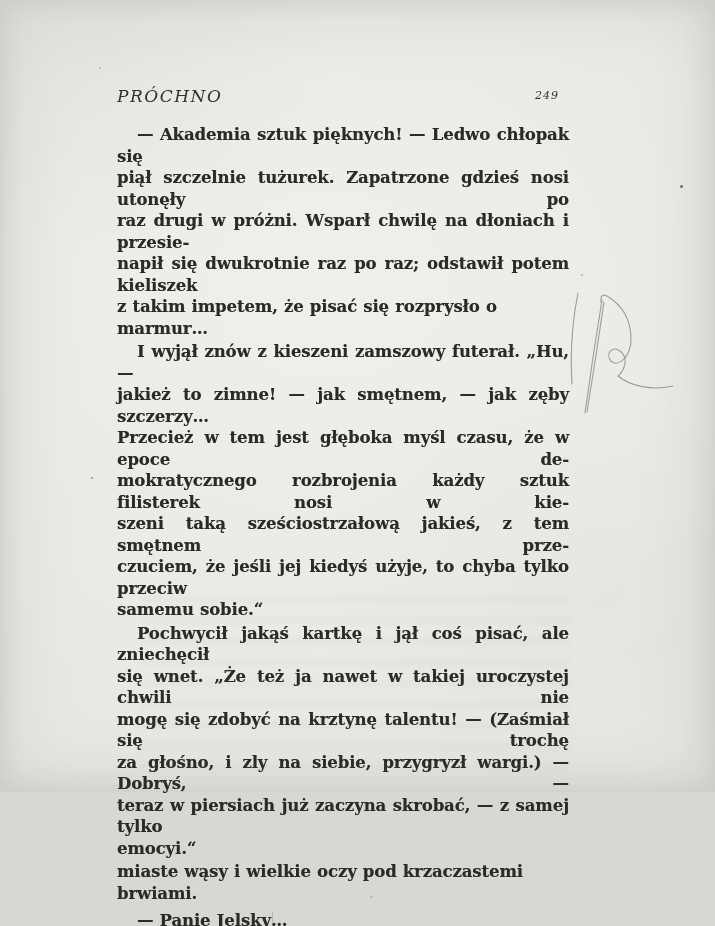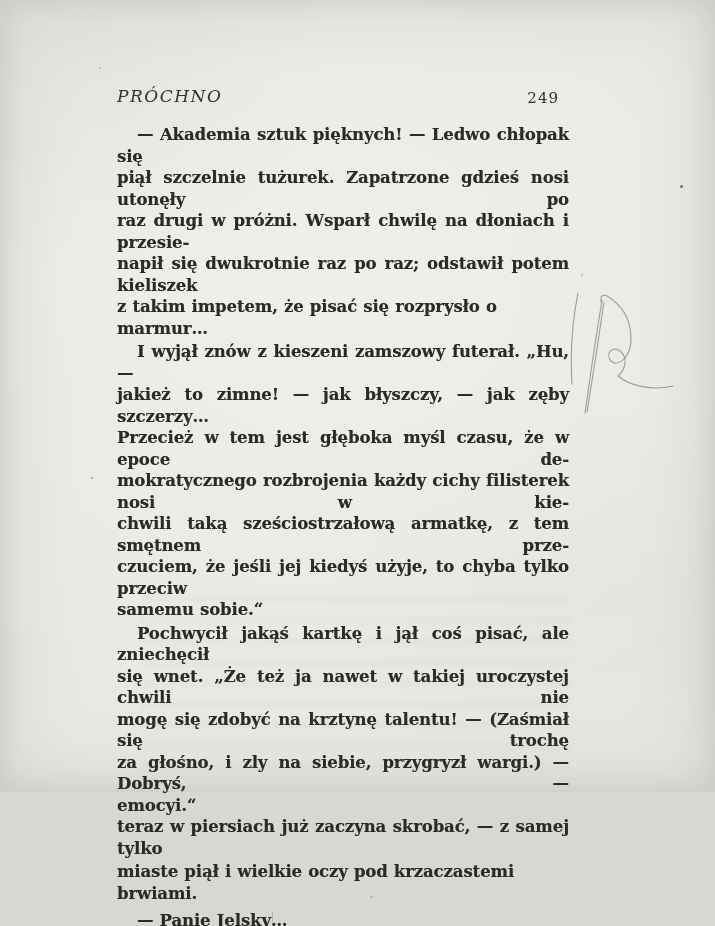--- a/index.html
+++ b/index.html
@@ -23,21 +23,21 @@
   .header{
     position:absolute;left:117px;top:86px;width:450px;height:24px;
     color:#33312d;
   }
   .running-title{
     position:absolute;left:0;top:0;
     font-style:italic;font-size:17px;letter-spacing:1.5px;
   }
   .pageno{
     position:absolute;right:8px;top:3px;
-    font-size:15px;letter-spacing:1px;
+    font-style:italic;font-size:11px;letter-spacing:1px;
   }
   .text-block{
     position:absolute;left:117px;top:124px;width:452px;
     font-size:16.5px;line-height:21.5px;color:#2c2a27;
     letter-spacing:-0.1px;word-spacing:0.5px;
     text-shadow:0.2px 0.2px 0.4px rgba(44,42,39,0.45);
   }
   .para{margin:2px 0 0 0;}
   .text-block > .para:nth-child(1){margin-top:0;}
   .text-block > .para:nth-child(5){margin-top:6px;}
@@ -72,37 +72,37 @@
   <div class="text-block">
       <div class="para">
         <div class="ln j ind">— Akademia sztuk pięknych! — Ledwo chłopak się</div>
         <div class="ln j">piął szczelnie tużurek. Zapatrzone gdzieś nosi utonęły po</div>
         <div class="ln j">raz drugi w próżni. Wsparł chwilę na dłoniach i przesie-</div>
         <div class="ln j">napił się dwukrotnie raz po raz; odstawił potem kieliszek</div>
         <div class="ln">z takim impetem, że pisać się rozprysło o marmur…</div>
       </div>
       <div class="para">
         <div class="ln j ind">I wyjął znów z kieszeni zamszowy futerał. „Hu, —</div>
-        <div class="ln j">jakież to zimne! — jak błyszczy, — jak zęby szczerzy…</div>
+        <div class="ln j">jakież to zimne! — jak smętnem, — jak zęby szczerzy…</div>
         <div class="ln j">Przecież w tem jest głęboka myśl czasu, że w epoce de-</div>
-        <div class="ln j">mokratycznego rozbrojenia każdy cichy filisterek nosi w kie-</div>
-        <div class="ln j">chwili taką sześciostrzałową armatkę, z tem smętnem prze-</div>
+        <div class="ln j">mokratycznego rozbrojenia każdy sztuk filisterek nosi w kie-</div>
+        <div class="ln j">szeni taką sześciostrzałową jakieś, z tem smętnem prze-</div>
         <div class="ln j">czuciem, że jeśli jej kiedyś użyje, to chyba tylko przeciw</div>
         <div class="ln">samemu sobie.“</div>
       </div>
       <div class="para">
         <div class="ln j ind">Pochwycił jakąś kartkę i jął coś pisać, ale zniechęcił</div>
         <div class="ln j">się wnet. „Że też ja nawet w takiej uroczystej chwili nie</div>
         <div class="ln j">mogę się zdobyć na krztynę talentu! — (Zaśmiał się trochę</div>
         <div class="ln j">za głośno, i zly na siebie, przygryzł wargi.) — Dobryś, —</div>
+        <div class="ln j">teraz w piersiach już zaczyna skrobać, — z samej tylko</div>
         <div class="ln">emocyi.“</div>
-        <div class="ln j">teraz w piersiach już zaczyna skrobać, — z samej tylko</div>
       </div>
       <div class="para">
-        <div class="ln">miaste piął i wielkie oczy pod krzaczastemi brwiami.</div>
+        <div class="ln">miaste wąsy i wielkie oczy pod krzaczastemi brwiami.</div>
       </div>
       <div class="para dlg">
         <div class="ln ind">— Panie Jelsky…</div>
       </div>
     </div>
 
   <div class="smudge"></div>
 
   <svg class="pencil" width="150" height="190" viewBox="0 0 150 190" aria-label="pencil scribble">
     <g fill="none" stroke="#8f8d87" stroke-width="1.1" stroke-linecap="round" opacity="0.85">

